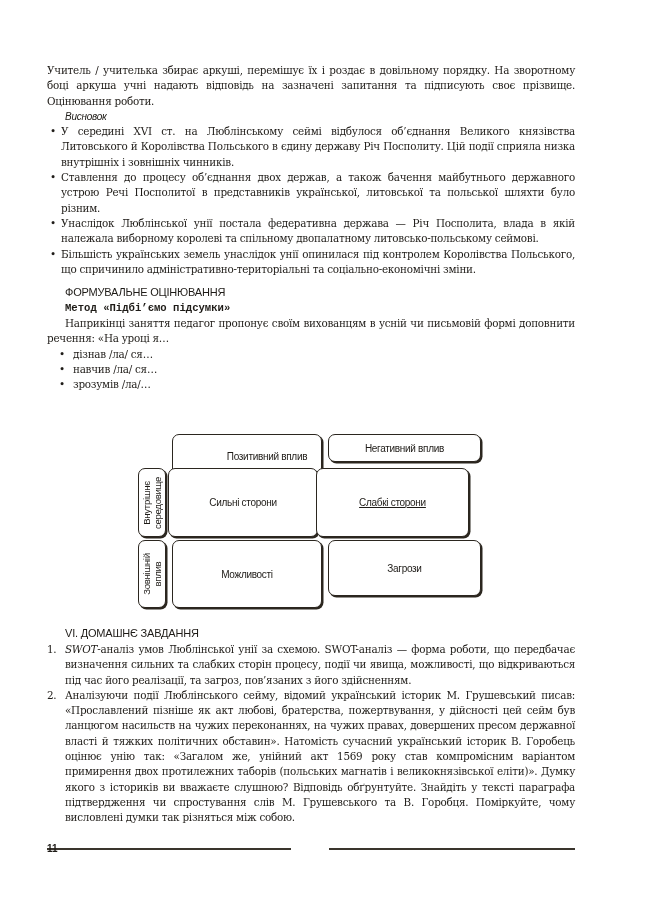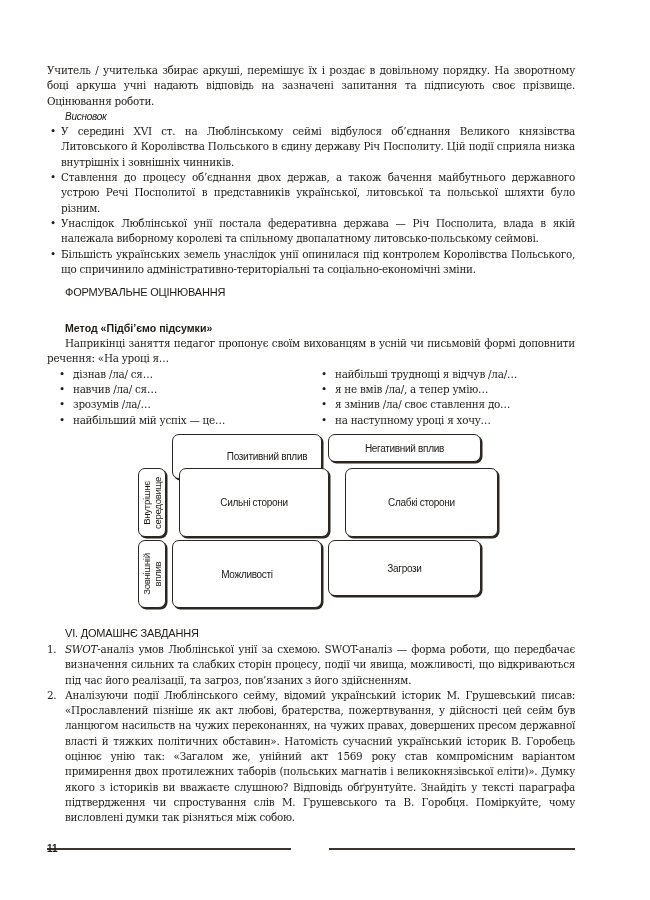--- a/index.html
+++ b/index.html
@@ -13,21 +13,21 @@
     .page { position: absolute; left: 47px; top: 63px; width: 528px; }
     .serif { font-family: "DejaVu Serif", "Liberation Serif", serif; font-size: 10.4px; line-height: 15.3px; letter-spacing: -0.25px; }
     .p { text-align: justify; text-align-last: left; }
     .indent { padding-left: 18px; }
     .italic-sans { font-family: "Liberation Sans", "DejaVu Sans", sans-serif; font-style: italic; font-size: 10.6px; }
     .italic-serif { font-style: italic; }
     .bullets { list-style: none; }
     .bullets li { position: relative; padding-left: 14px; text-align: justify; text-align-last: left; }
     .bullets li::before { content: "•"; position: absolute; left: 3px; top: 0; }
     .section-title { font-family: "Liberation Sans", "DejaVu Sans", sans-serif; font-size: 11px; letter-spacing: -0.2px; padding-left: 18px; margin-top: 7px; line-height: 16px; }
-    .method-title { font-family: Liberation Sans, sans-serif; font-weight: bold; font-size: 10.6px; padding-left: 18px; margin-top: 20px; line-height: 16px; }
+    .method-title { font-family: Liberation Mono, monospace; font-weight: bold; font-size: 10.6px; padding-left: 18px; margin-top: 0; line-height: 16px; }
     .cols { display: flex; padding-left: 10px; }
     .cols ul { list-style: none; }
     .cols .c1 { width: 262px; }
     .cols li { position: relative; padding-left: 16px; }
     .cols li::before { content: "•"; position: absolute; left: 2px; }
     .swot { position: absolute; left: 0; top: 0; }
     .box {
       position: absolute;
       border: 1.6px solid #2b261f;
       border-radius: 7px;
@@ -69,27 +69,20 @@
   <div class="section-title">ФОРМУВАЛЬНЕ ОЦІНЮВАННЯ</div>
   <div class="method-title">Метод «Підбі’ємо підсумки»</div>
 
   <p class="serif p" style="text-indent:18px;">Наприкінці заняття педагог пропонує своїм вихованцям в усній чи письмовій формі доповнити речення: «На уроці я…</p>
 
   <div class="serif cols">
     <ul class="c1">
       <li>дізнав /ла/ ся…</li>
       <li>навчив /ла/ ся…</li>
       <li>зрозумів /ла/…</li>
-      <li>найбільший мій успіх — це…</li>
-    </ul>
-    <ul class="c2">
-      <li>найбільші труднощі я відчув /ла/…</li>
-      <li>я не вмів /ла/, а тепер умію…</li>
-      <li>я змінив /ла/ своє ставлення до…</li>
-      <li>на наступному уроці я хочу…</li>
     </ul>
   </div>
 </div>
 
 <div class="swot">
   <div class="box" style="left:172px; top:434px; width:150px; height:45px;padding-left:40px;">
       <span>Позитивний вплив</span>
     </div>
   <div class="box" style="left:328px; top:434px; width:153px; height:28px;">
       <span>Негативний вплив</span>
@@ -101,24 +94,24 @@
         <div>середовище</div>
       </div>
   </div>
   <div class="box" style="left:138px; top:540px; width:28px; height:68px;">
     <div class="vert">
         <div>Зовнішній</div>
         <div>вплив</div>
       </div>
   </div>
 
-  <div class="box" style="left:179px; top:468px; width:150px; height:69px;">
+  <div class="box" style="left:168px; top:468px; width:150px; height:69px;">
       <span>Сильні сторони</span>
     </div>
-  <div class="box" style="left:345px; top:468px; width:153px; height:69px;">
+  <div class="box" style="left:316px; top:468px; width:153px; height:69px;text-decoration:underline;">
       <span>Слабкі сторони</span>
     </div>
   <div class="box" style="left:172px; top:540px; width:150px; height:68px;">
       <span>Можливості</span>
     </div>
   <div class="box" style="left:328px; top:540px; width:153px; height:56px;">
       <span>Загрози</span>
     </div>
 </div>
 

